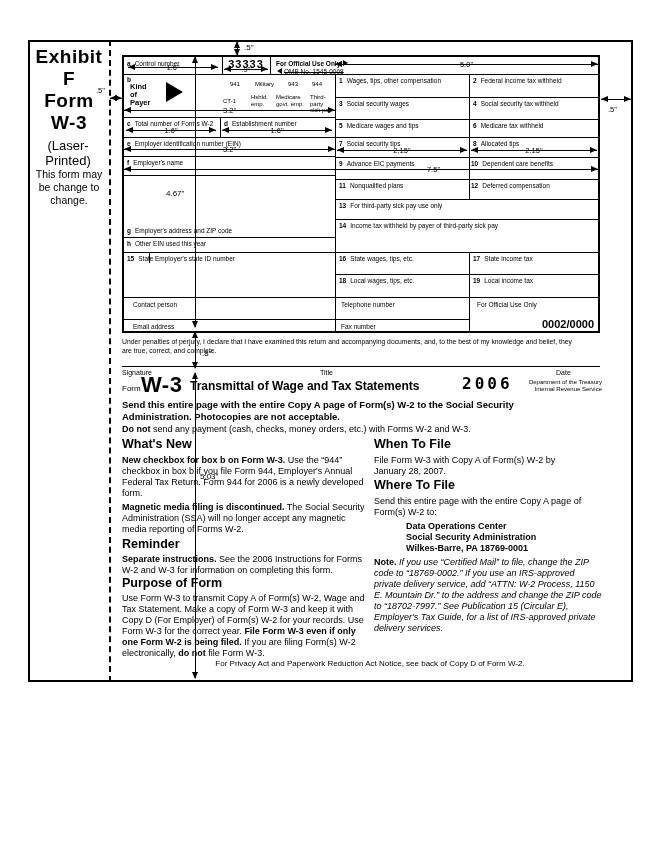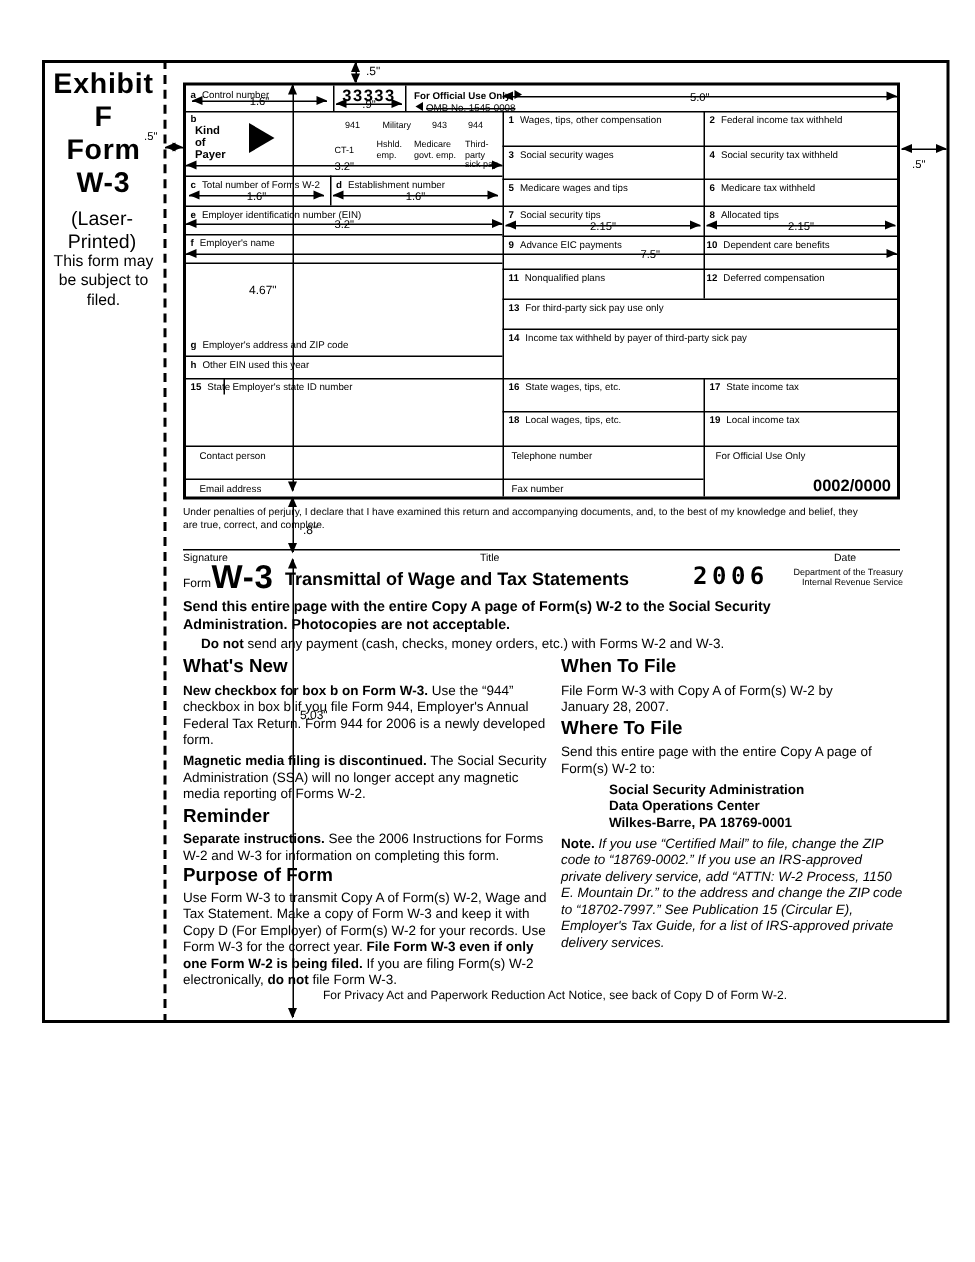--- a/index.html
+++ b/index.html
@@ -55,21 +55,21 @@
   .perjury { position:absolute; left:122px; top:338px; width:452px; font-size:6.8px; line-height:8.5px; }
   .sig-label { position:absolute; font-size:7px; }
   .t-form { position:absolute; left:122px; top:384px; font-size:8px; }
   .t-w3 { position:absolute; left:141px; top:372px; font-size:22px; font-weight:bold; letter-spacing:0.5px; }
   .t-title { position:absolute; left:190px; top:379px; font-size:12px; font-weight:bold; }
   .t-year { position:absolute; left:462px; top:374px; font-size:16px; font-weight:bold;
     font-family:"DejaVu Sans Mono", monospace; letter-spacing:3px; }
   .t-treas { position:absolute; left:528px; top:379px; width:74px; text-align:right; font-size:6px; line-height:7px; }
 
   .send-bold { position:absolute; left:122px; top:399px; width:430px; font-size:9.5px; font-weight:bold; line-height:11.5px; }
-  .donot { position:absolute; left:122px; top:424px; width:460px; font-size:9px;margin-left:12px; }
+  .donot { position:absolute; left:122px; top:424px; width:460px; font-size:9px; }
 
   .col { position:absolute; font-size:9px; line-height:11px; }
   .h2 { font-size:12.5px; font-weight:bold; line-height:13px; }
   .ital { font-style:italic; }
   .addr { font-weight:bold; line-height:11px; }
   .privacy { position:absolute; left:150px; top:659px; width:440px; text-align:center; font-size:8px; font-weight:normal; }
 </style>
 </head>
 <body>
 
@@ -78,21 +78,21 @@
   <div class="outer-border"></div>
   <div class="dashed-line"></div>
 
   <div class="sb-title">
     <div>Exhibit</div>
     <div>F</div>
     <div>Form</div>
     <div>W-3</div>
   </div>
   <div class="sb-laser">(Laser-Printed)</div>
-  <div class="sb-note">This form may be subject to filed.</div>
+  <div class="sb-note">This form may be change to change.</div>
 
   <div class="mv" style="left:237px; top:42px; height:13px;">
     <i class="av au"></i>
       <i class="av ad"></i>
     <span class="mvl" style="left:4px; top:1px;">.5"</span>
   </div>
 
   <span class="tinylab" style="left:96px; top:86px;">.5"</span>
   <div class="mh" style="left:110px; top:98px; width:12px;">
       <i class="ah al"></i>
@@ -352,22 +352,22 @@
   <div class="col h2" style="left:122px; top:577px;">Purpose of Form</div>
   <div class="col" style="left:122px; top:593px; width:243px;">
     <span>Use Form W-3 to transmit Copy A of Form(s) W-2, Wage and Tax Statement. Make a copy of Form W-3 and keep it with Copy D (For Employer) of Form(s) W-2 for your records. Use Form W-3 for the correct year. </span><span class="bold">File Form W-3 even if only one Form W-2 is being filed.</span><span> If you are filing Form(s) W-2 electronically, </span><span class="bold">do not</span><span> file Form W-3.</span>
   </div>
 
   <div class="col h2" style="left:374px; top:438px;">When To File</div>
   <div class="col" style="left:374px; top:455px; width:200px;">File Form W-3 with Copy A of Form(s) W-2 by January 28, 2007.</div>
   <div class="col h2" style="left:374px; top:479px;">Where To File</div>
   <div class="col" style="left:374px; top:496px; width:228px;">Send this entire page with the entire Copy A page of Form(s) W-2 to:</div>
   <div class="col addr" style="left:406px; top:521px; width:200px;">
+    <div>Data Operations Center</div>
     <div>Social Security Administration</div>
-    <div>Data Operations Center</div>
     <div>Wilkes-Barre, PA 18769-0001</div>
   </div>
   <div class="col" style="left:374px; top:557px; width:228px;">
     <span class="bold">Note.</span><span class="ital"> If you use “Certified Mail” to file, change the ZIP code to “18769-0002.” If you use an IRS-approved private delivery service, add “ATTN: W-2 Process, 1150 E. Mountain Dr.” to the address and change the ZIP code to “18702-7997.” See Publication 15 (Circular E), Employer's Tax Guide, for a list of IRS-approved private delivery services.</span>
   </div>
 
   <div class="privacy">For Privacy Act and Paperwork Reduction Act Notice, see back of Copy D of Form W-2.</div>
 
 </div>
 

